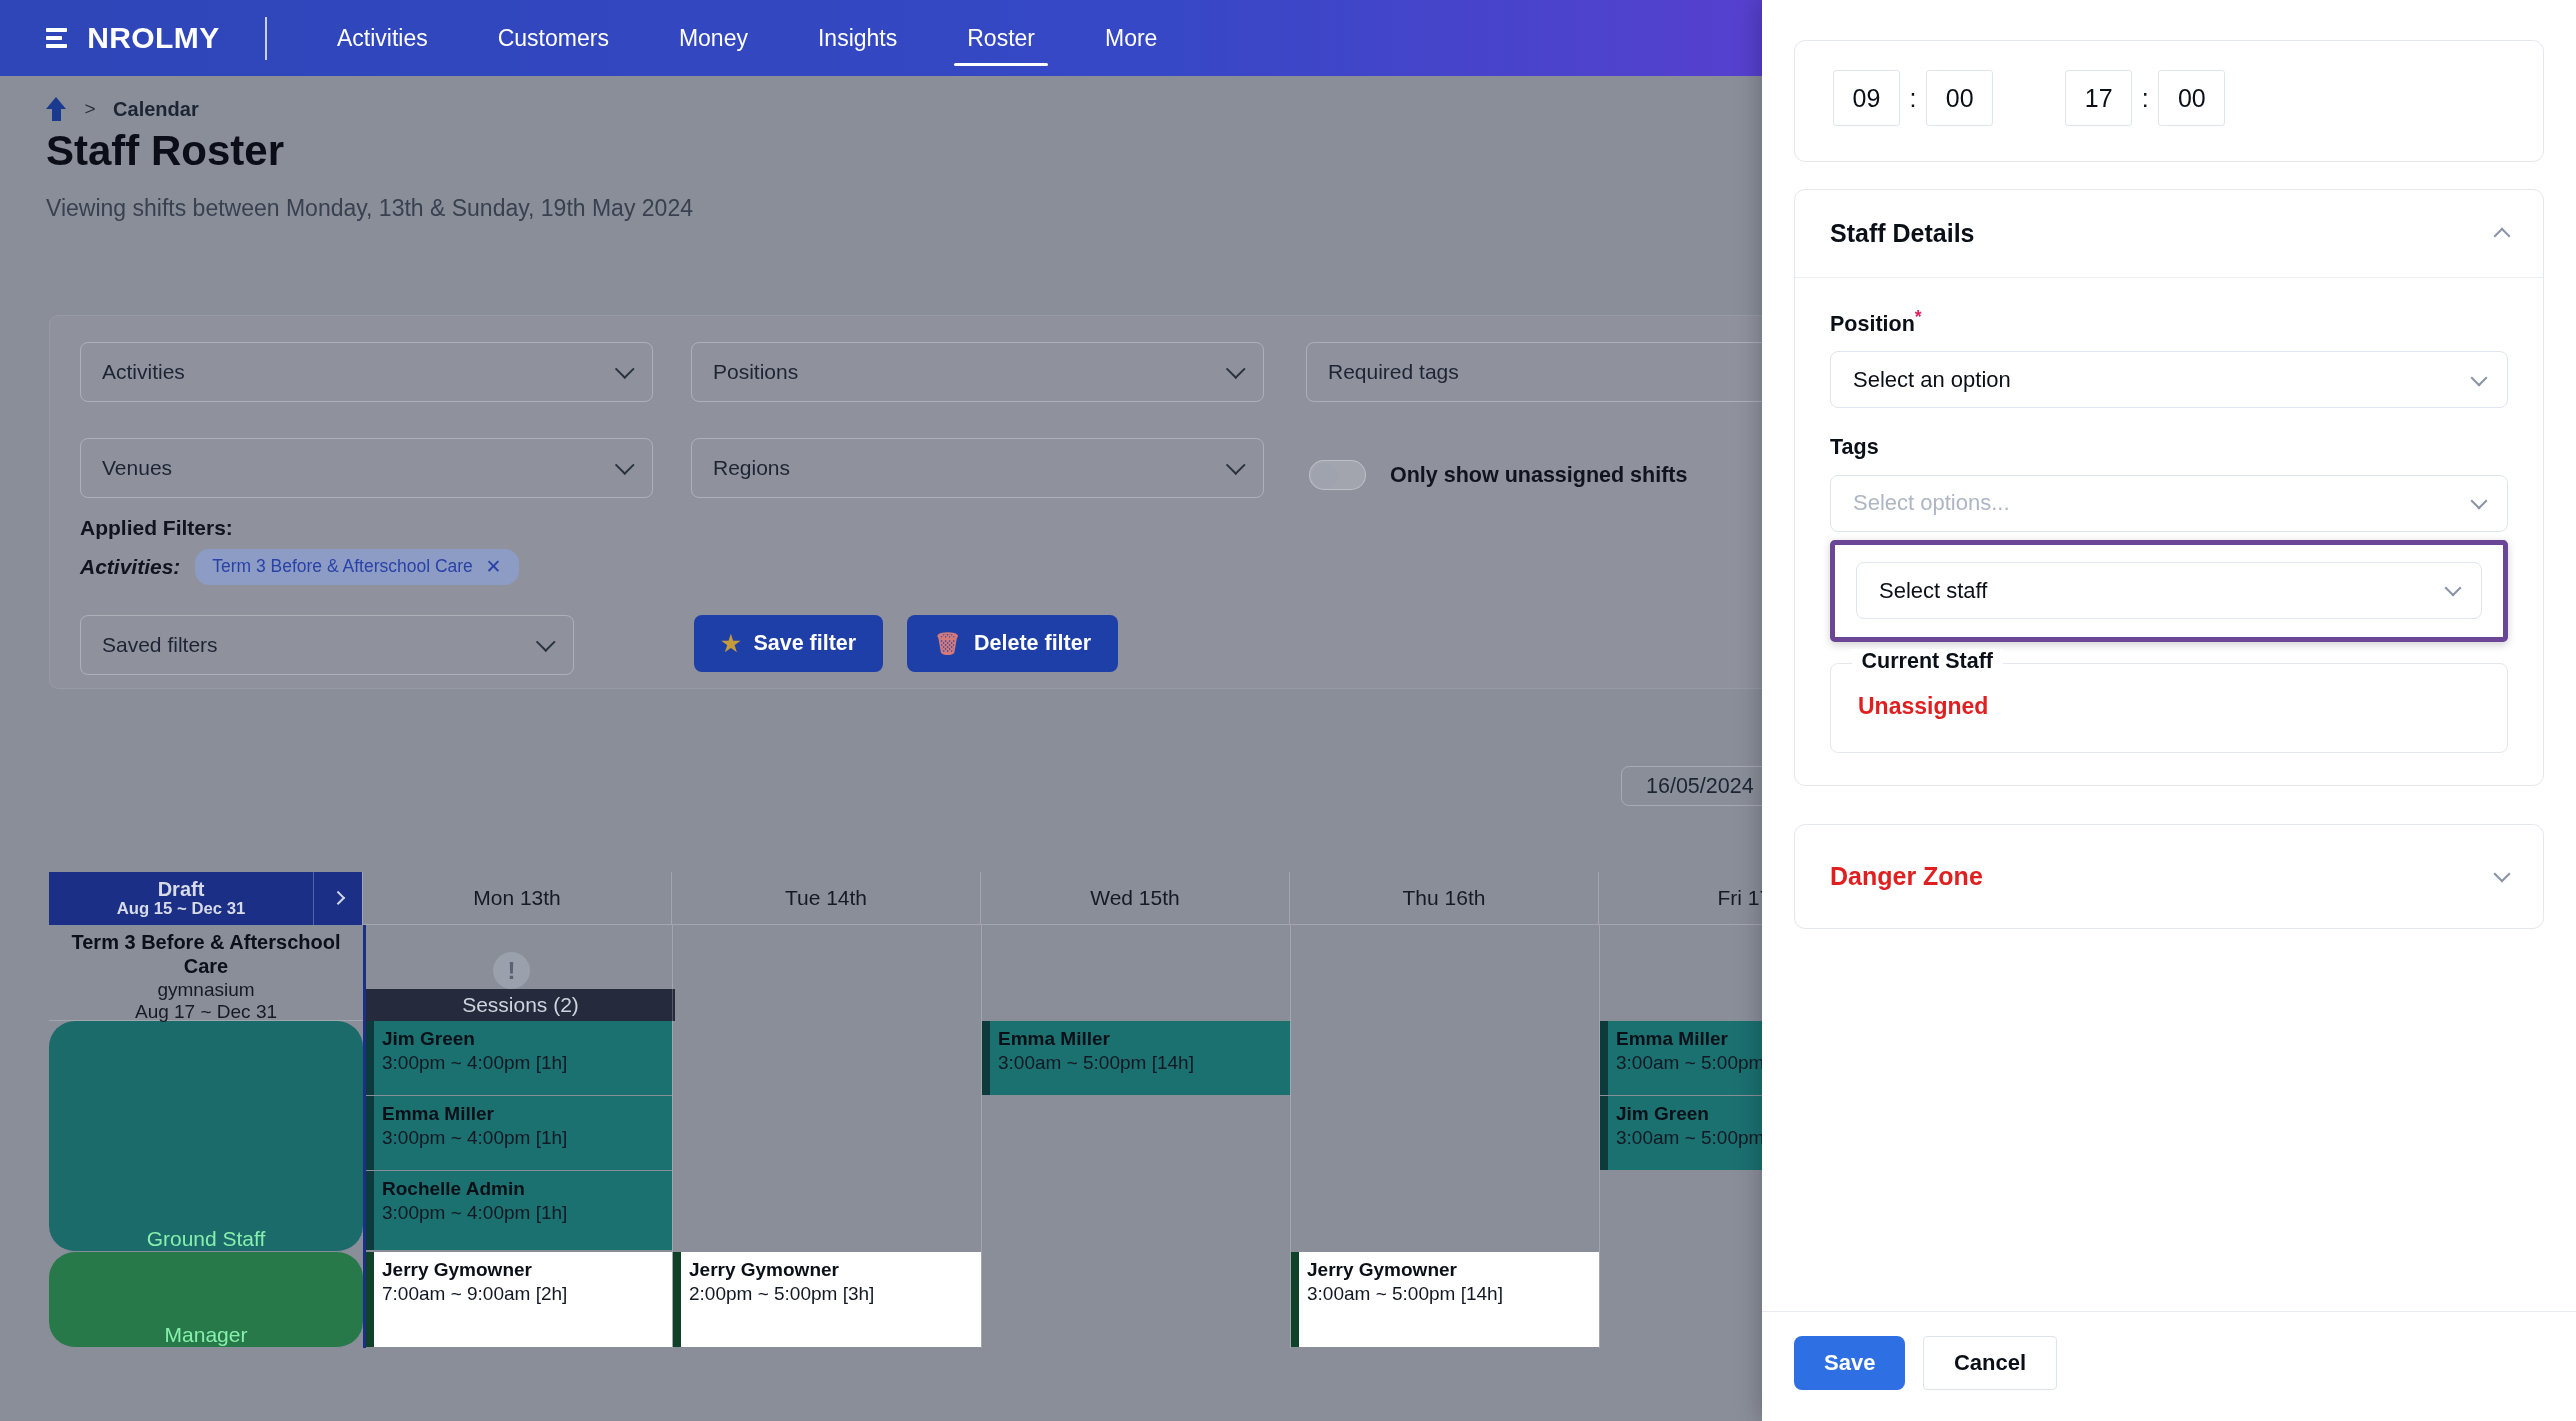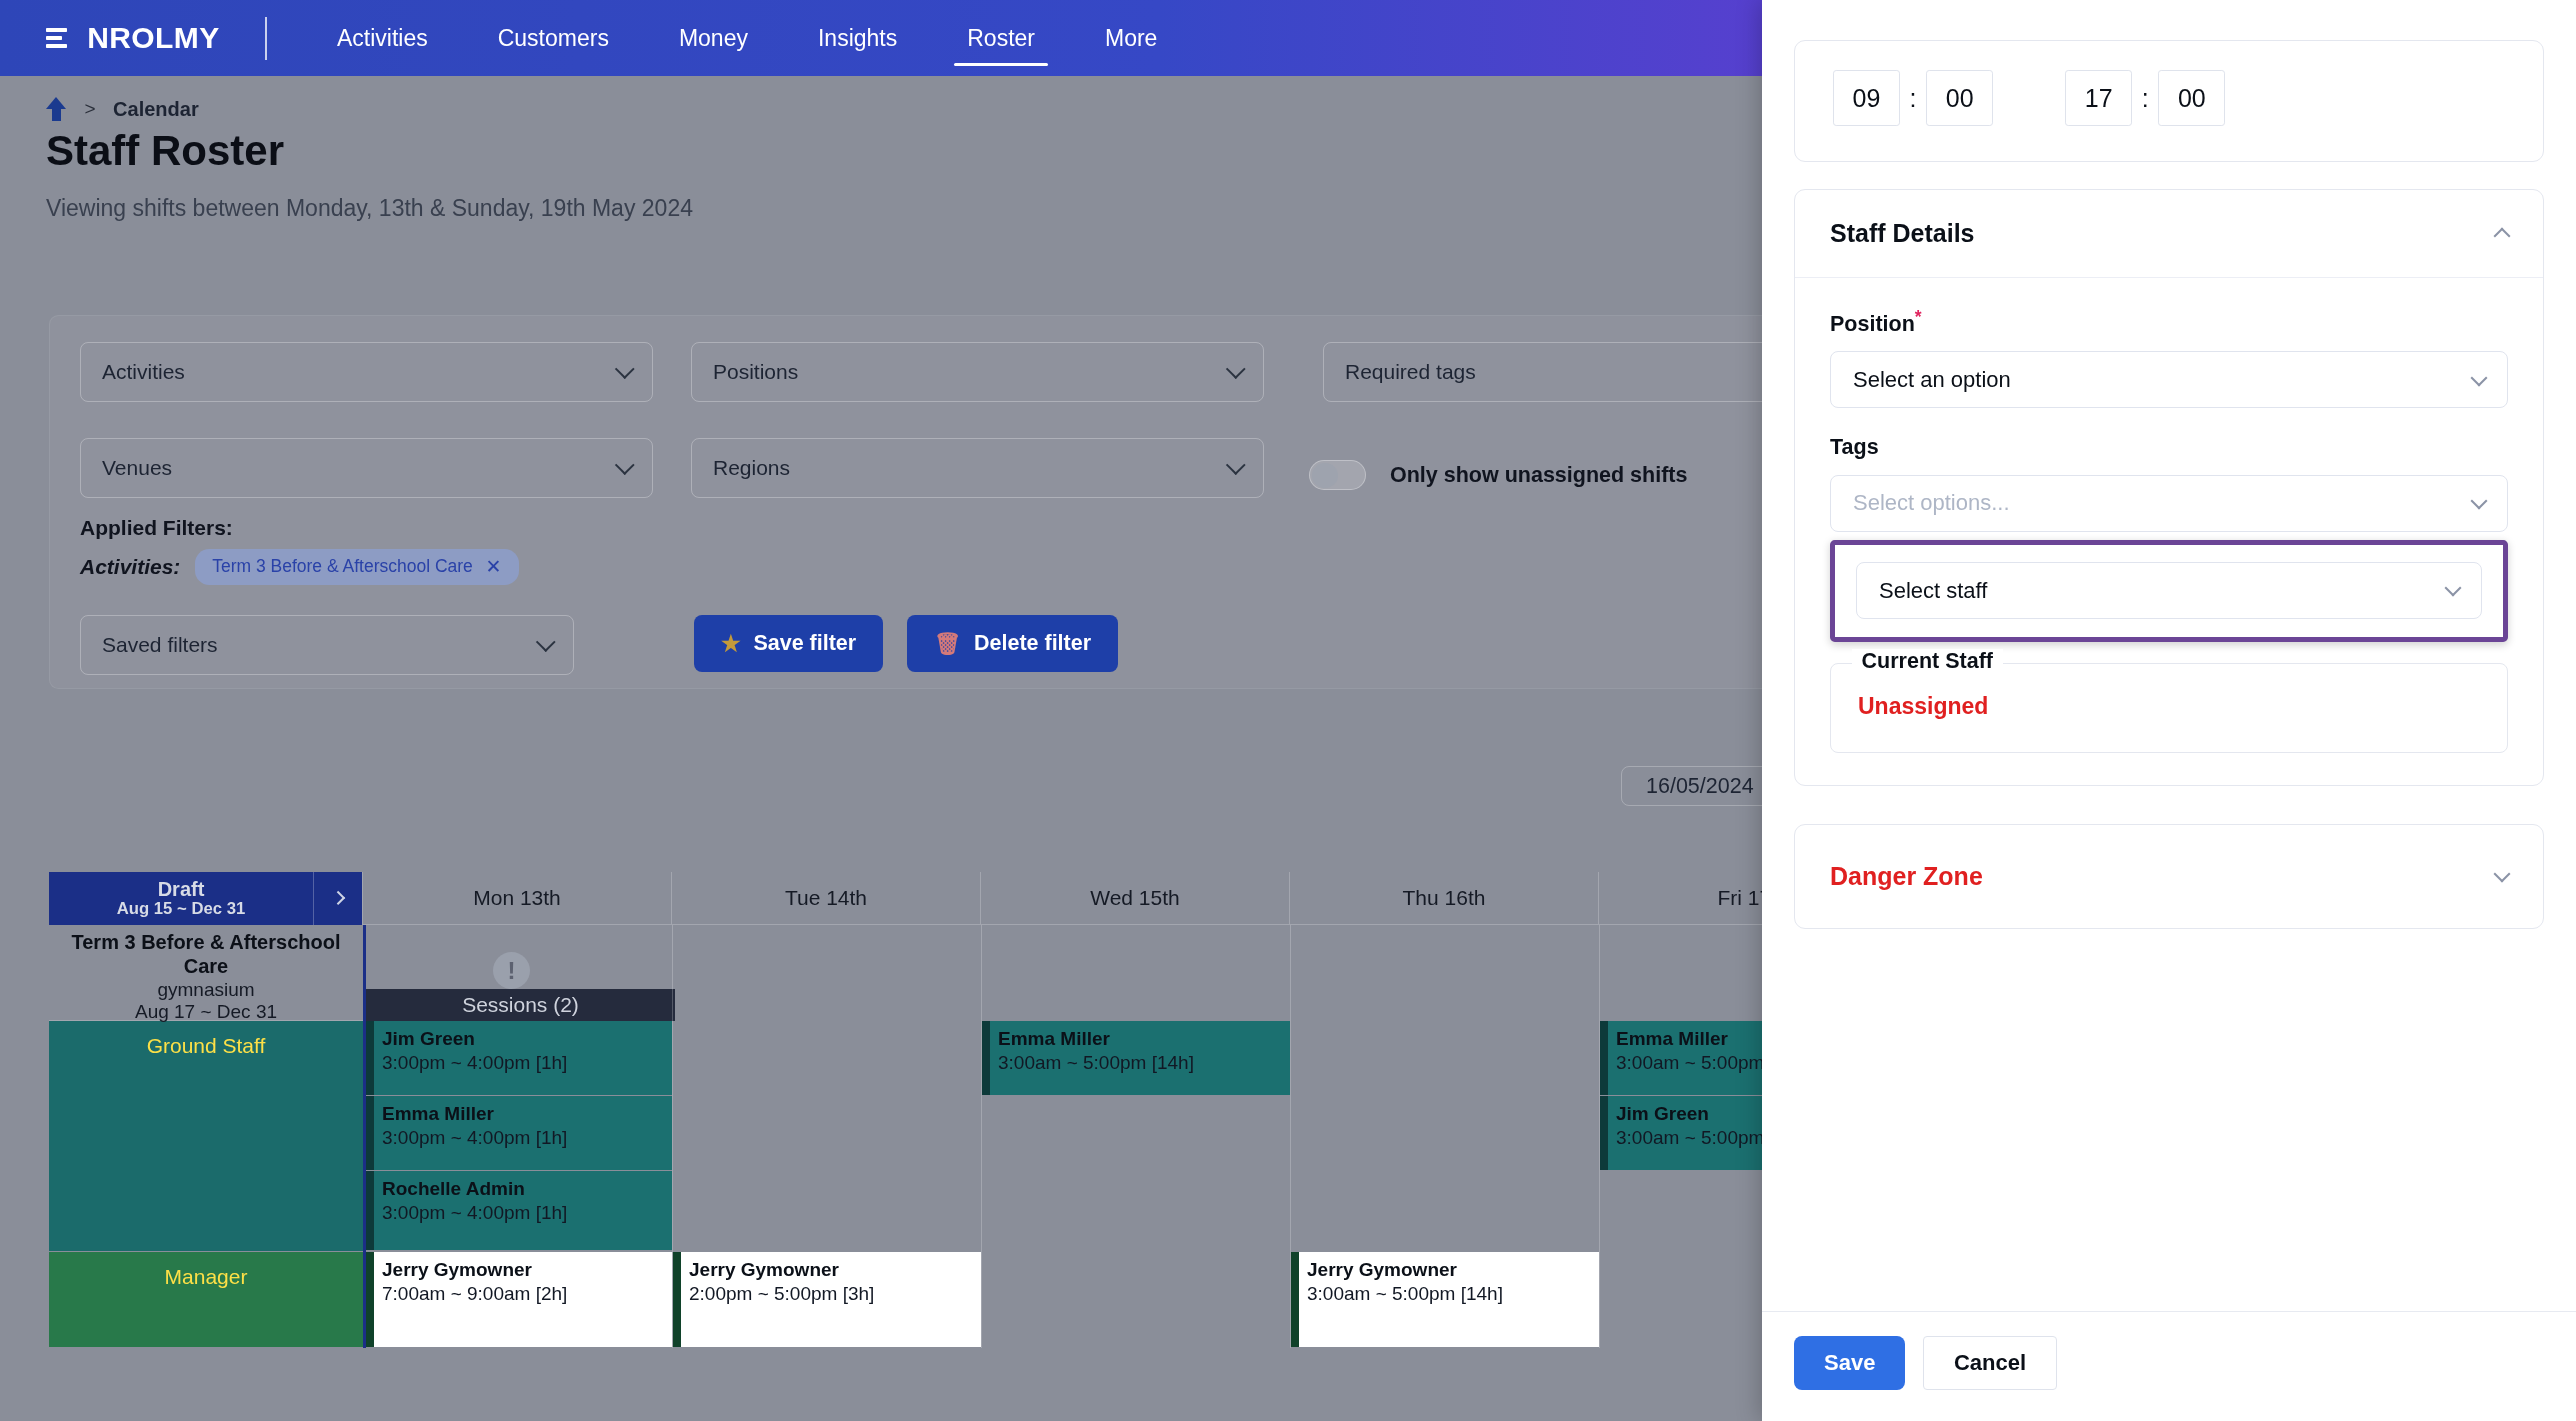--- a/index.html
+++ b/index.html
@@ -149,23 +149,24 @@
   .cal-body { display:flex; }
   .cal-left { width: 314px; }
   .act-info {
     height: 96px; padding: 6.4px 12.7px 0; text-align:center; line-height:1.18;
     border-bottom:0.8px solid rgba(255,255,255,.22);
   }
   .act-info .a1 { font-size:20px; font-weight:700; color:#0c1018; }
   .act-info .a2 { font-size:19px; color:#151a25; }
   .act-info .a3 { font-size:19px; color:#151a25; }
   .role-cell {
-    display:flex; align-items:flex-start; justify-content:center;
-    padding-top: 12.7px; font-size:21px; color:#fde047;
+    display:flex; align-items:flex-end; justify-content:center;
+    padding-top: 12.7px; font-size:21px; color:#86efac;
     border-bottom: 1.6px solid #8a8e99;
+    border-radius: 26px;
   }
   .role-ground { background:#1b6b6b; height: 231px; }
   .role-manager { background:#28794a; height: 96px; }
 
   .cal-grid { flex:1; position:relative; }
   .grid-row { display:flex; }
   .gcol {
     width: 309px; border-left:0.8px solid rgba(255,255,255,.22);
     position: relative;
   }
@@ -336,21 +337,21 @@
   <div class="filter-card"></div>
 
   <div class="sel" style="left:80px; top:342px; width:573px; height:60px;">
     <span>Activities</span>
     <span class="chev"></span>
   </div>
   <div class="sel" style="left:691px; top:342px; width:573px; height:60px;">
     <span>Positions</span>
     <span class="chev"></span>
   </div>
-  <div class="sel" style="left:1306px; top:342px; width:573px; height:60px;margin-left:17px;">
+  <div class="sel" style="left:1306px; top:342px; width:573px; height:60px;">
     <span>Required tags</span>
   </div>
 
   <div class="sel" style="left:80px; top:438px; width:573px; height:60px;">
     <span>Venues</span>
     <span class="chev"></span>
   </div>
   <div class="sel" style="left:691px; top:438px; width:573px; height:60px;">
     <span>Regions</span>
     <span class="chev"></span>

